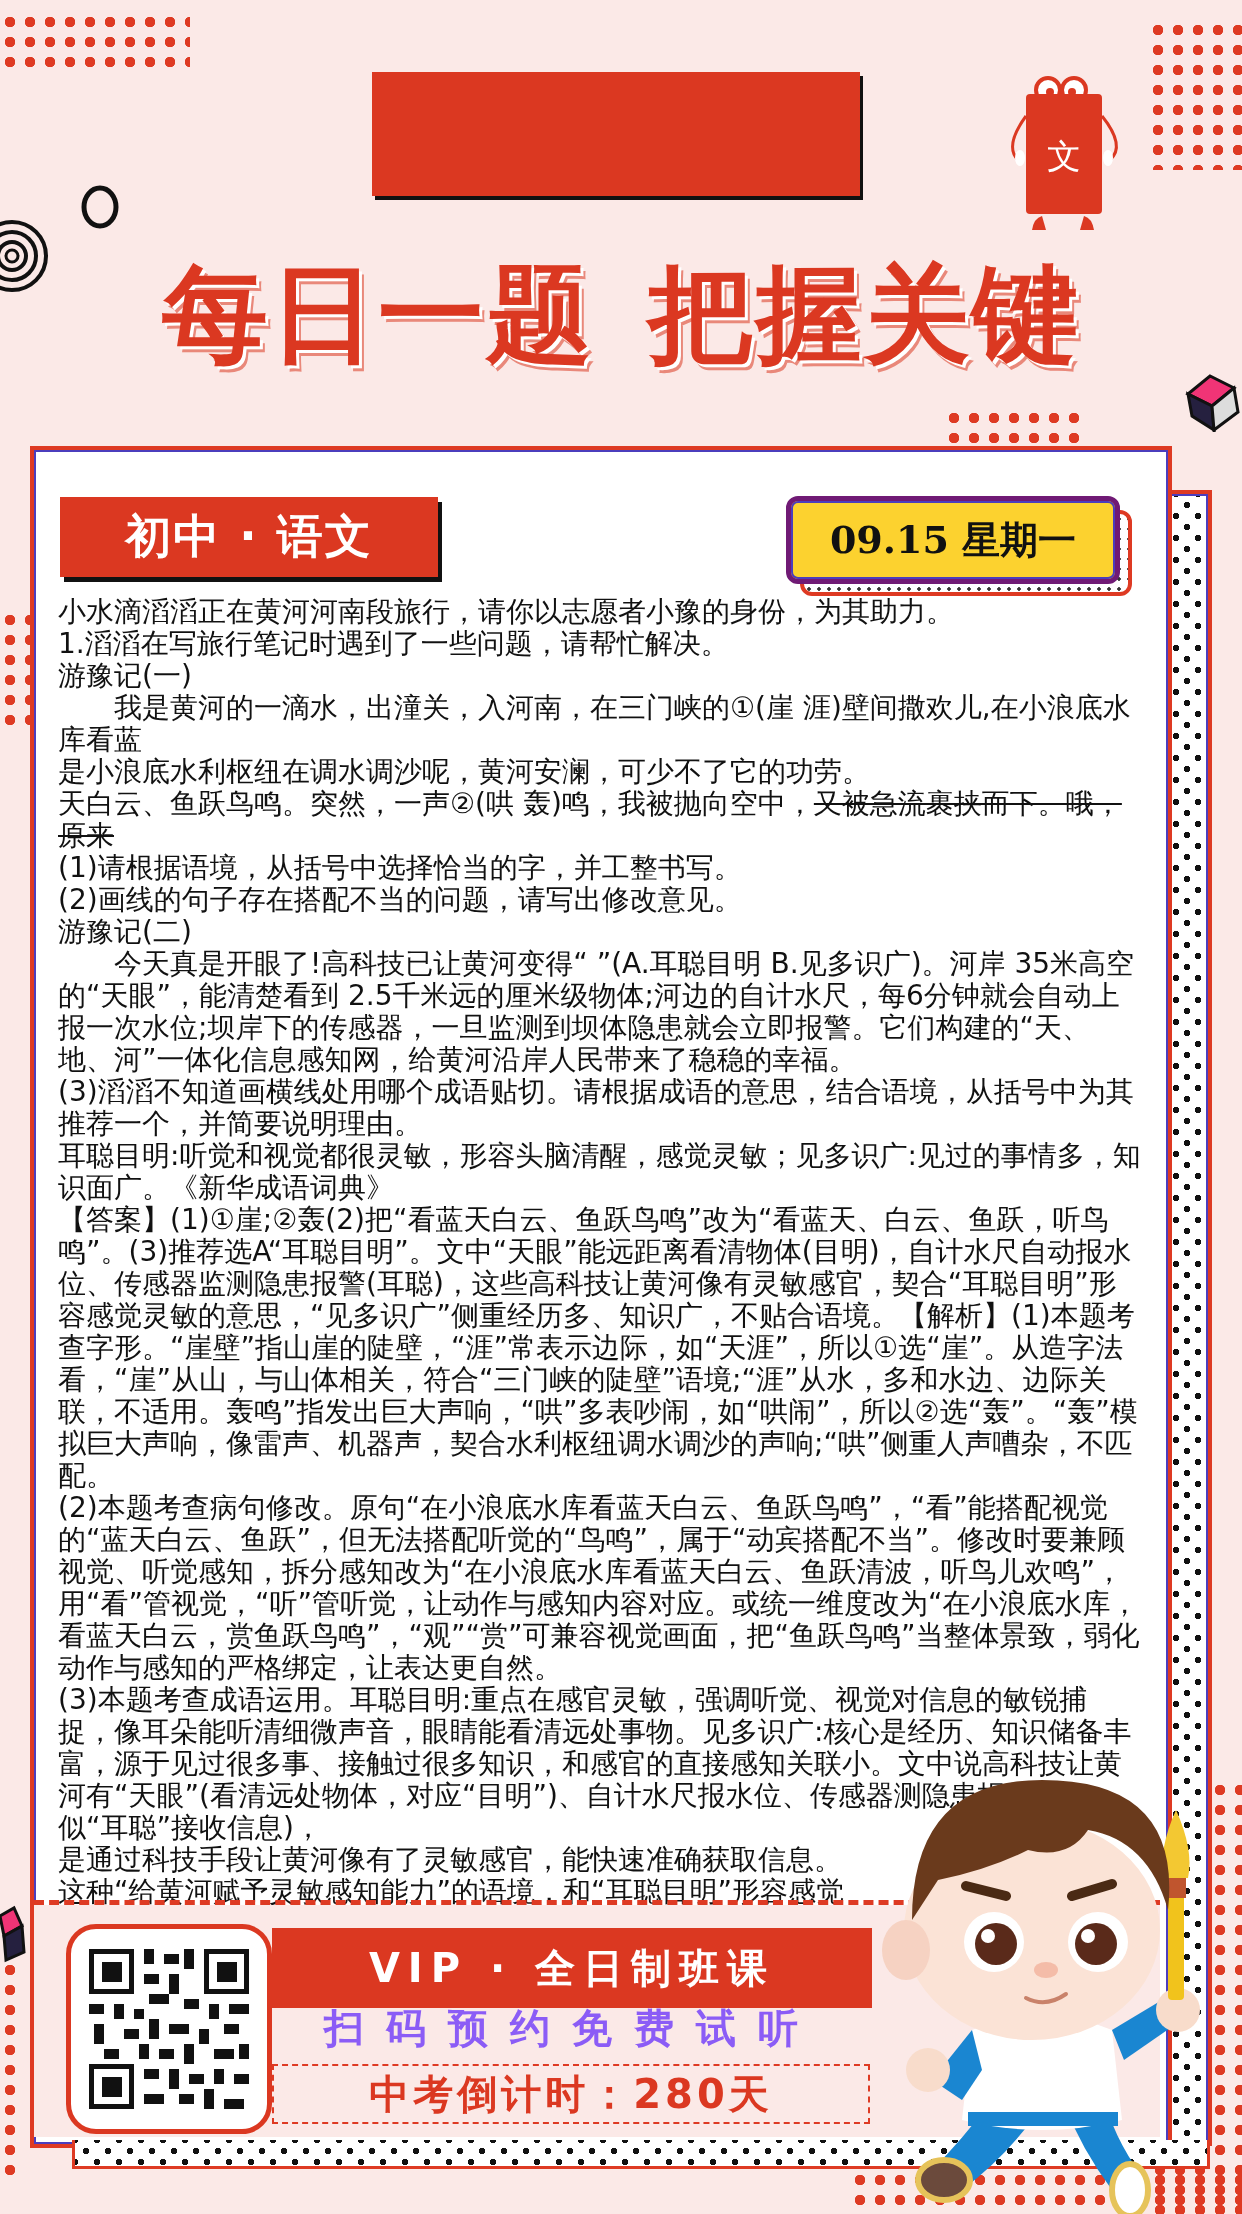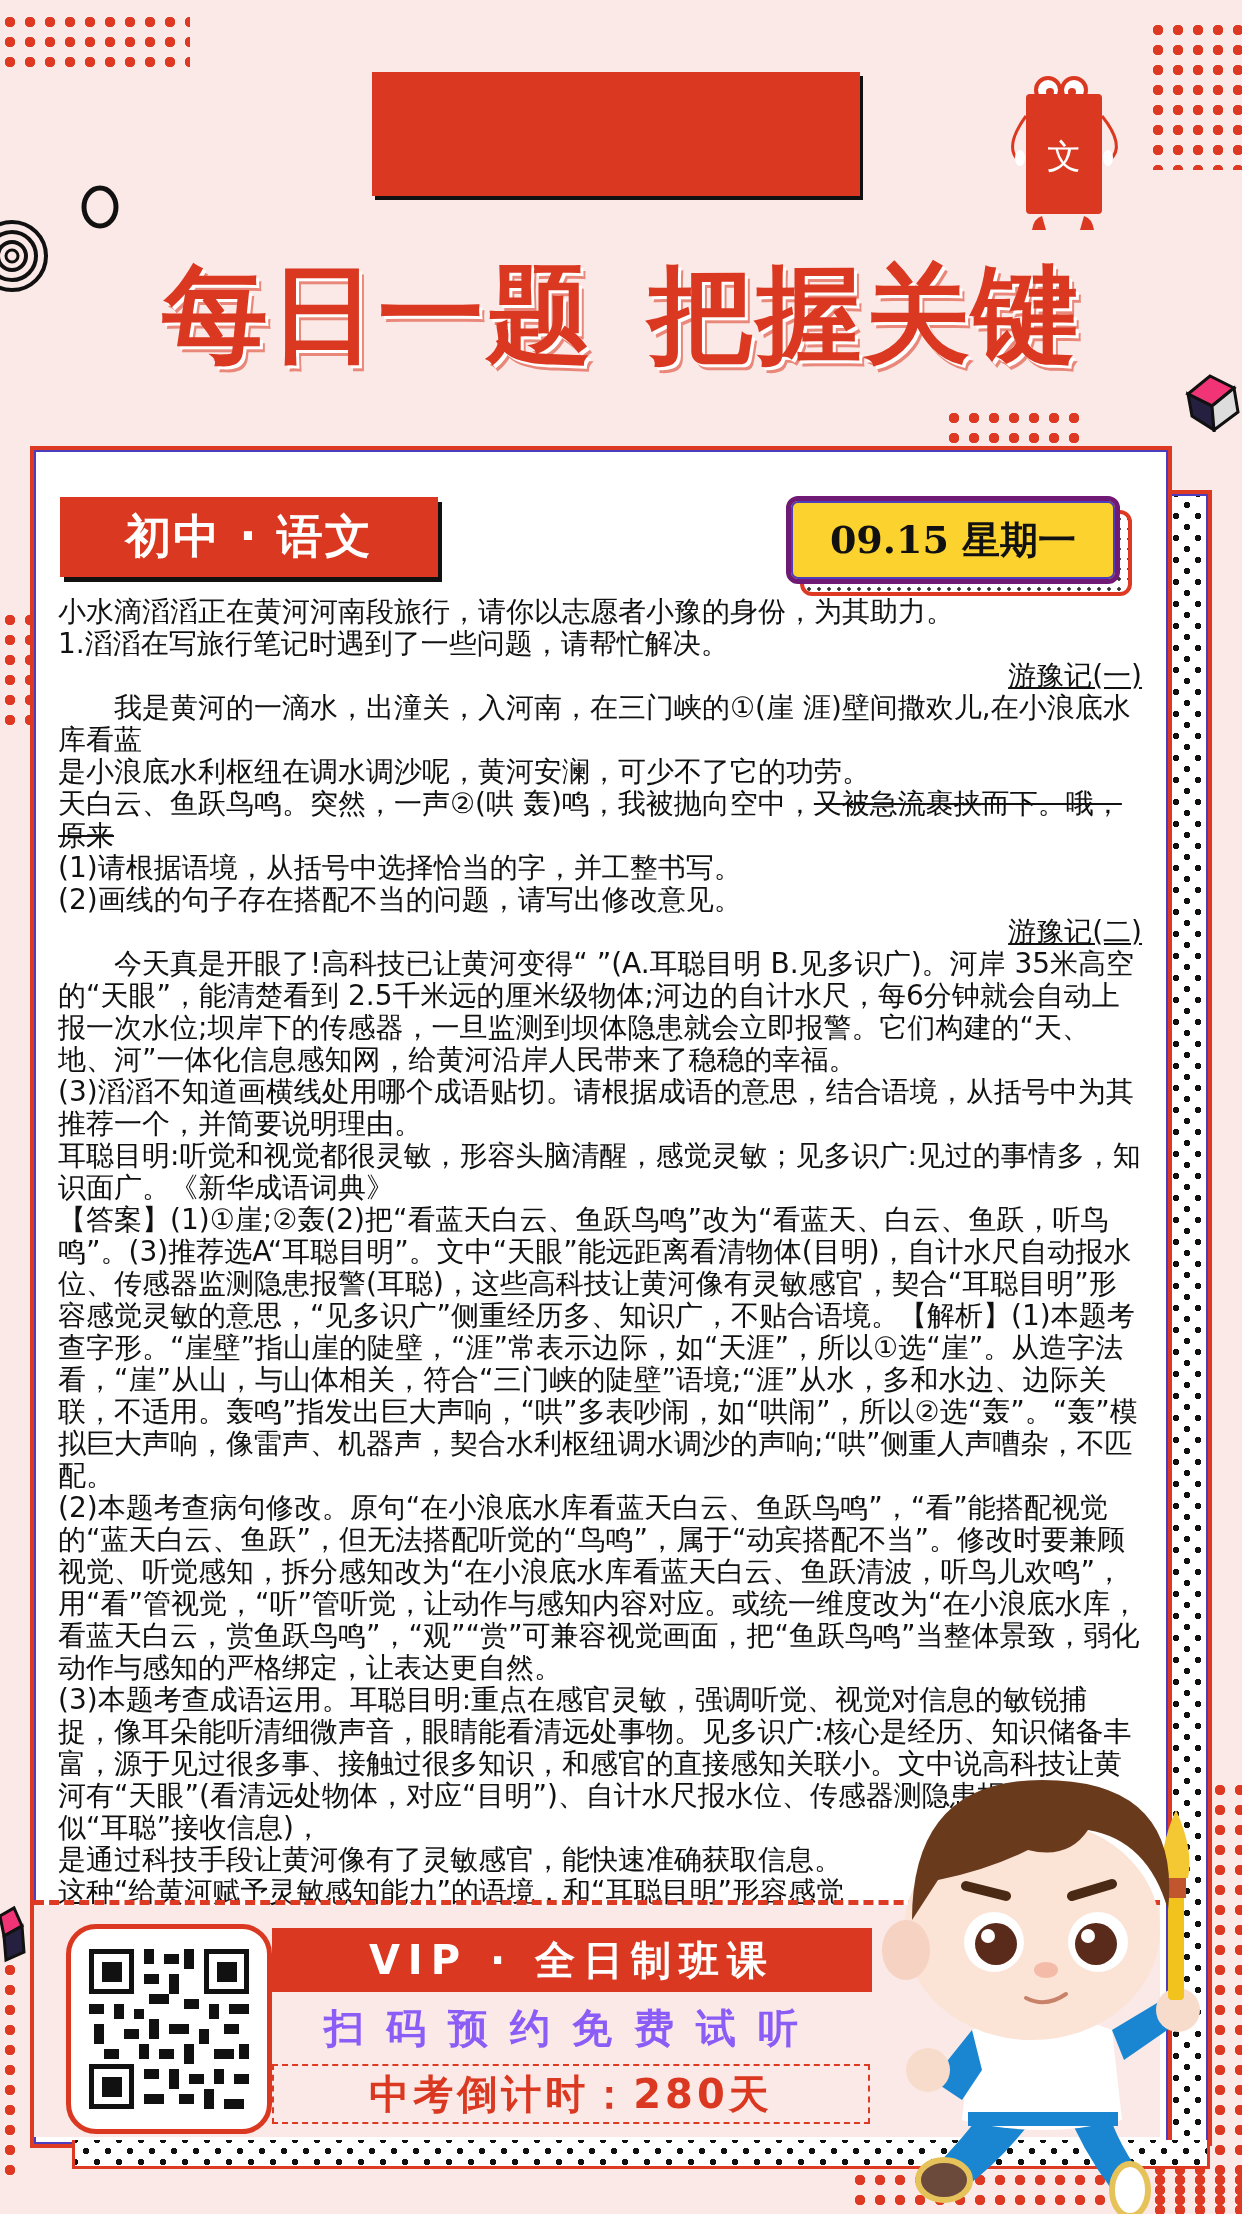--- a/index.html
+++ b/index.html
@@ -68,40 +68,40 @@
       font-family: "DejaVu Serif", "Liberation Serif", serif;
       font-size: 38px; font-weight: bold; color: #111;
     }
     
     .content {
       left: 58px; top: 596px; width: 1084px;
       font-size: 28px; line-height: 32px; color: #111;
       font-family: "DejaVu Sans", sans-serif;
     }
     .content p { margin: 0; }
-    .content .center { text-align: right; text-decoration: underline; }
+    .content .center { text-align: left; }
     .content .indent { text-indent: 2em; }
     .content .strike { text-decoration: line-through; }
     .content .narrow { width: 810px; }
     
     .promo-divider {
       left: 34px; top: 1900px; width: 1126px; height: 0;
       border-top: 5px dashed #de3a23;
     }
     .promo-bg {
       left: 34px; top: 1905px; width: 1126px; height: 232px;
       background: #fbe9e7;
     }
     .qr-frame {
       left: 66px; top: 1924px; width: 196px; height: 200px;
       background: #fff; border: 5px solid #db3821; border-radius: 30px;
       display:flex; align-items:center; justify-content:center;
     }
     .vip-bar {
-      left: 272px; top: 1928px; width: 600px; height: 64px;
+      left: 272px; top: 1928px; width: 600px; height: 80px;
       background: #db3821; color: #fff; font-size: 40px; font-weight: bold;
       display: flex; align-items: center; justify-content: center; letter-spacing: 8px;
     }
     .scan-text {
       left: 272px; top: 1998px; width: 600px; height: 60px; text-align: center;
       font-size: 40px; font-weight: bold; color: #8b5cf6; letter-spacing: 22px; line-height: 60px;
     }
     .countdown {
       left: 272px; top: 2064px; width: 594px; height: 56px;
       border: 2px dashed #de3a23;

